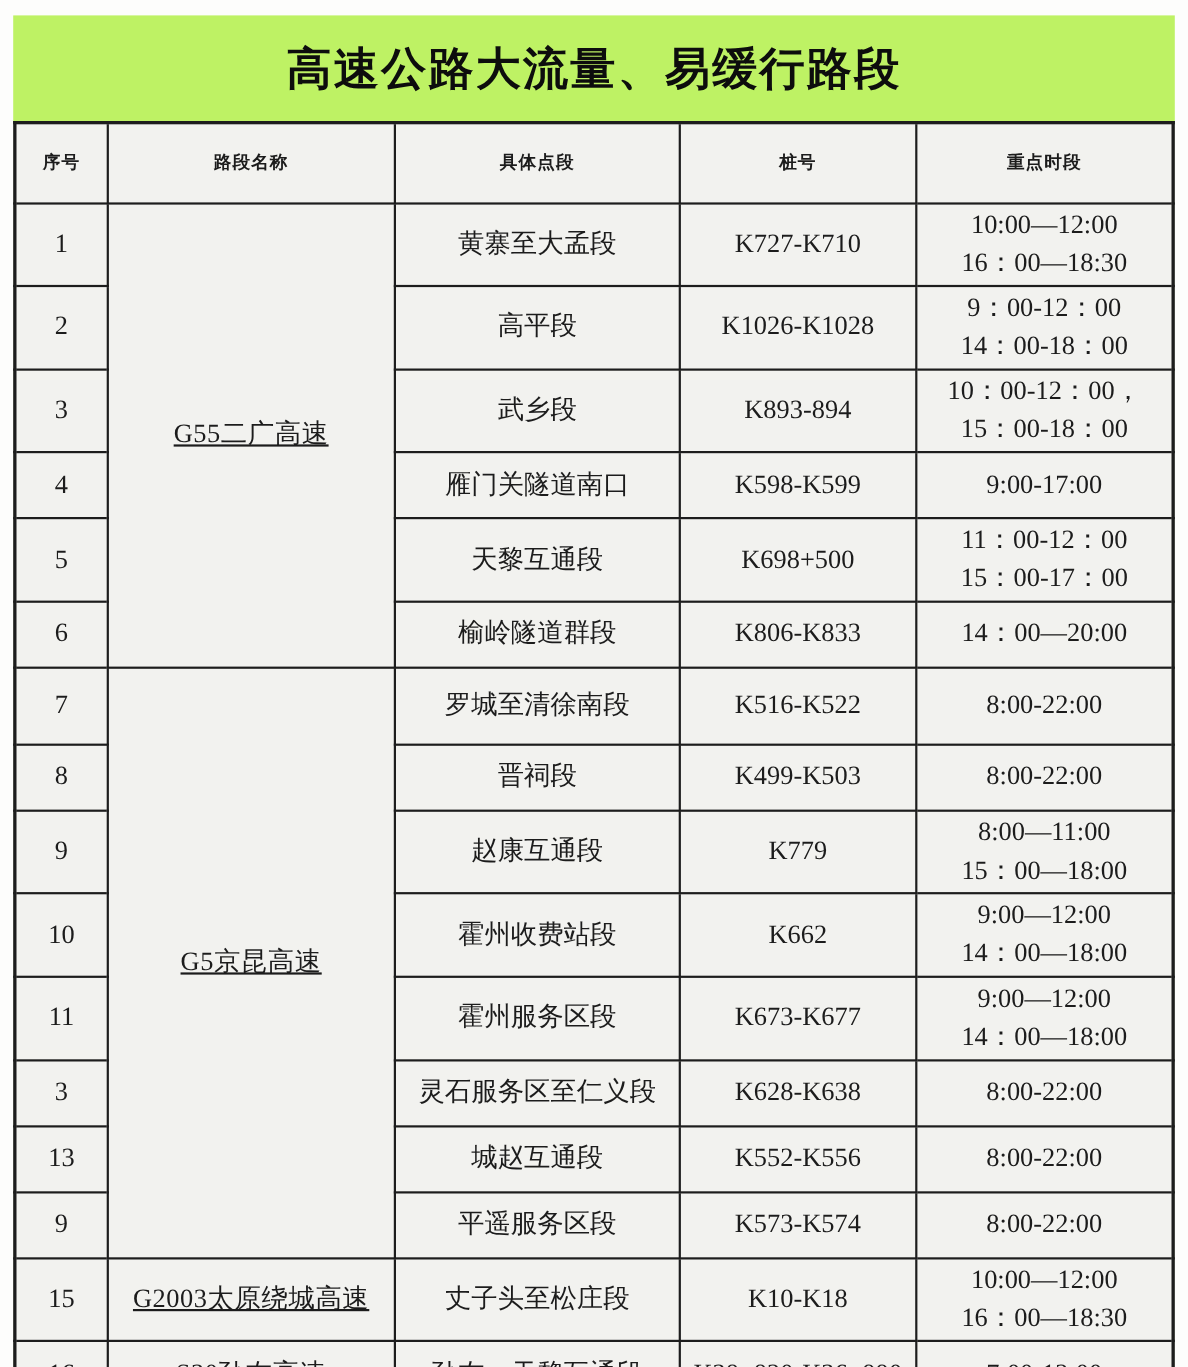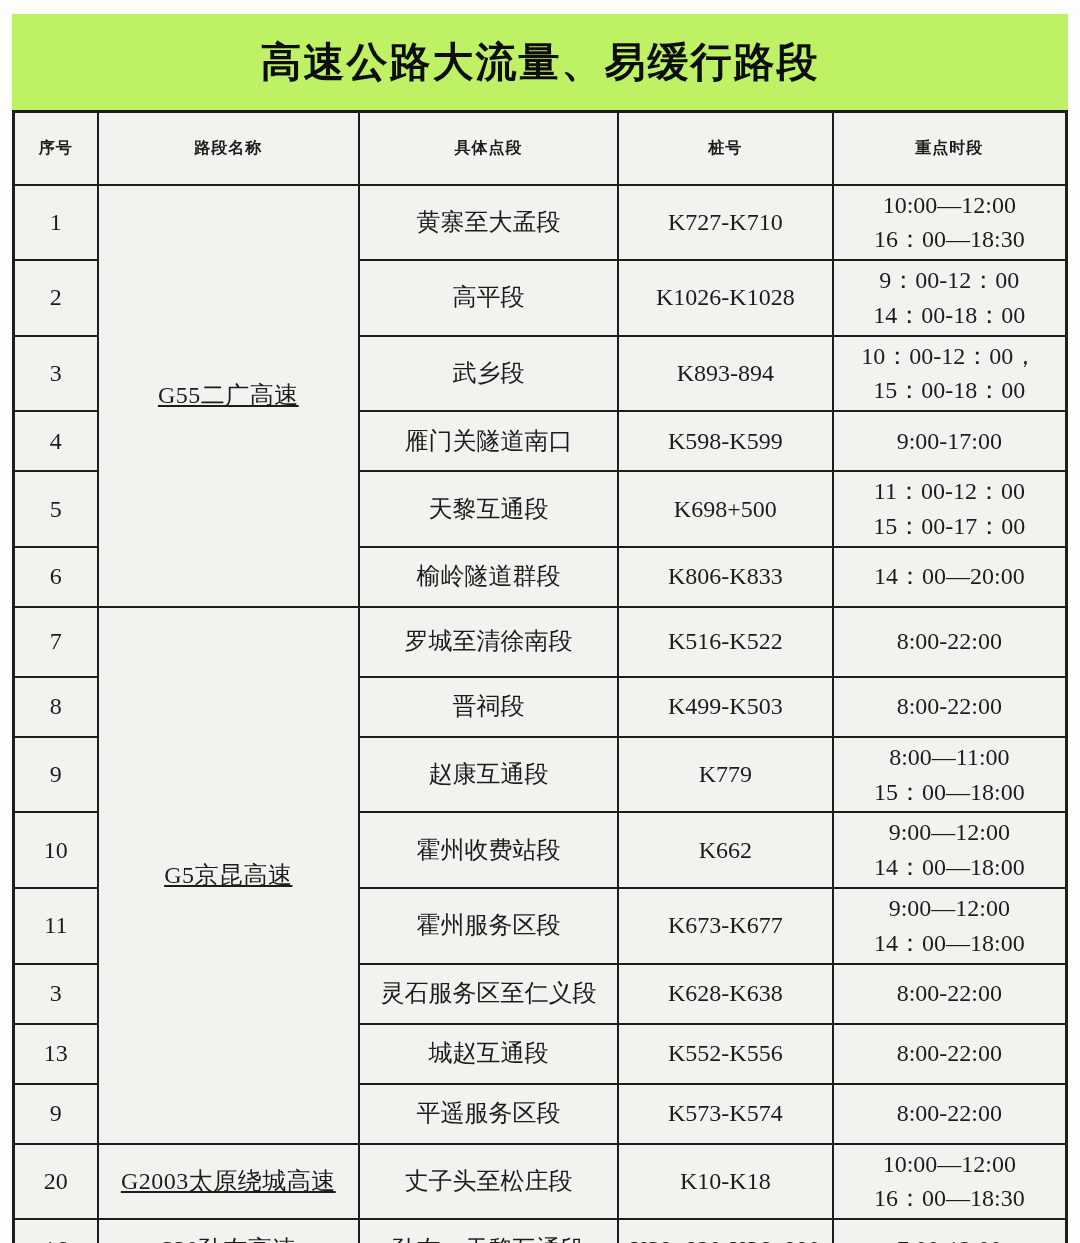--- a/index.html
+++ b/index.html
@@ -175,21 +175,21 @@
         <td class="c-stake">K552-K556</td>
         <td class="c-time">8:00-22:00</td>
       </tr>
       <tr class="r-short">
         <td class="c-no">9</td>
         <td class="c-sec">平遥服务区段</td>
         <td class="c-stake">K573-K574</td>
         <td class="c-time">8:00-22:00</td>
       </tr>
       <tr class="r-tall">
-        <td class="c-no">20</td>
+        <td class="c-no">15</td>
         <td class="c-group">G2003太原绕城高速</td>
         <td class="c-sec">丈子头至松庄段</td>
         <td class="c-stake">K10-K18</td>
         <td class="c-time">10:00—12:00
 16：00—18:30</td>
       </tr>
       <tr class="r-short">
         <td class="c-no">16</td>
         <td class="c-group">S30孙右高速</td>
         <td class="c-sec">孙右、天黎互通段</td>

